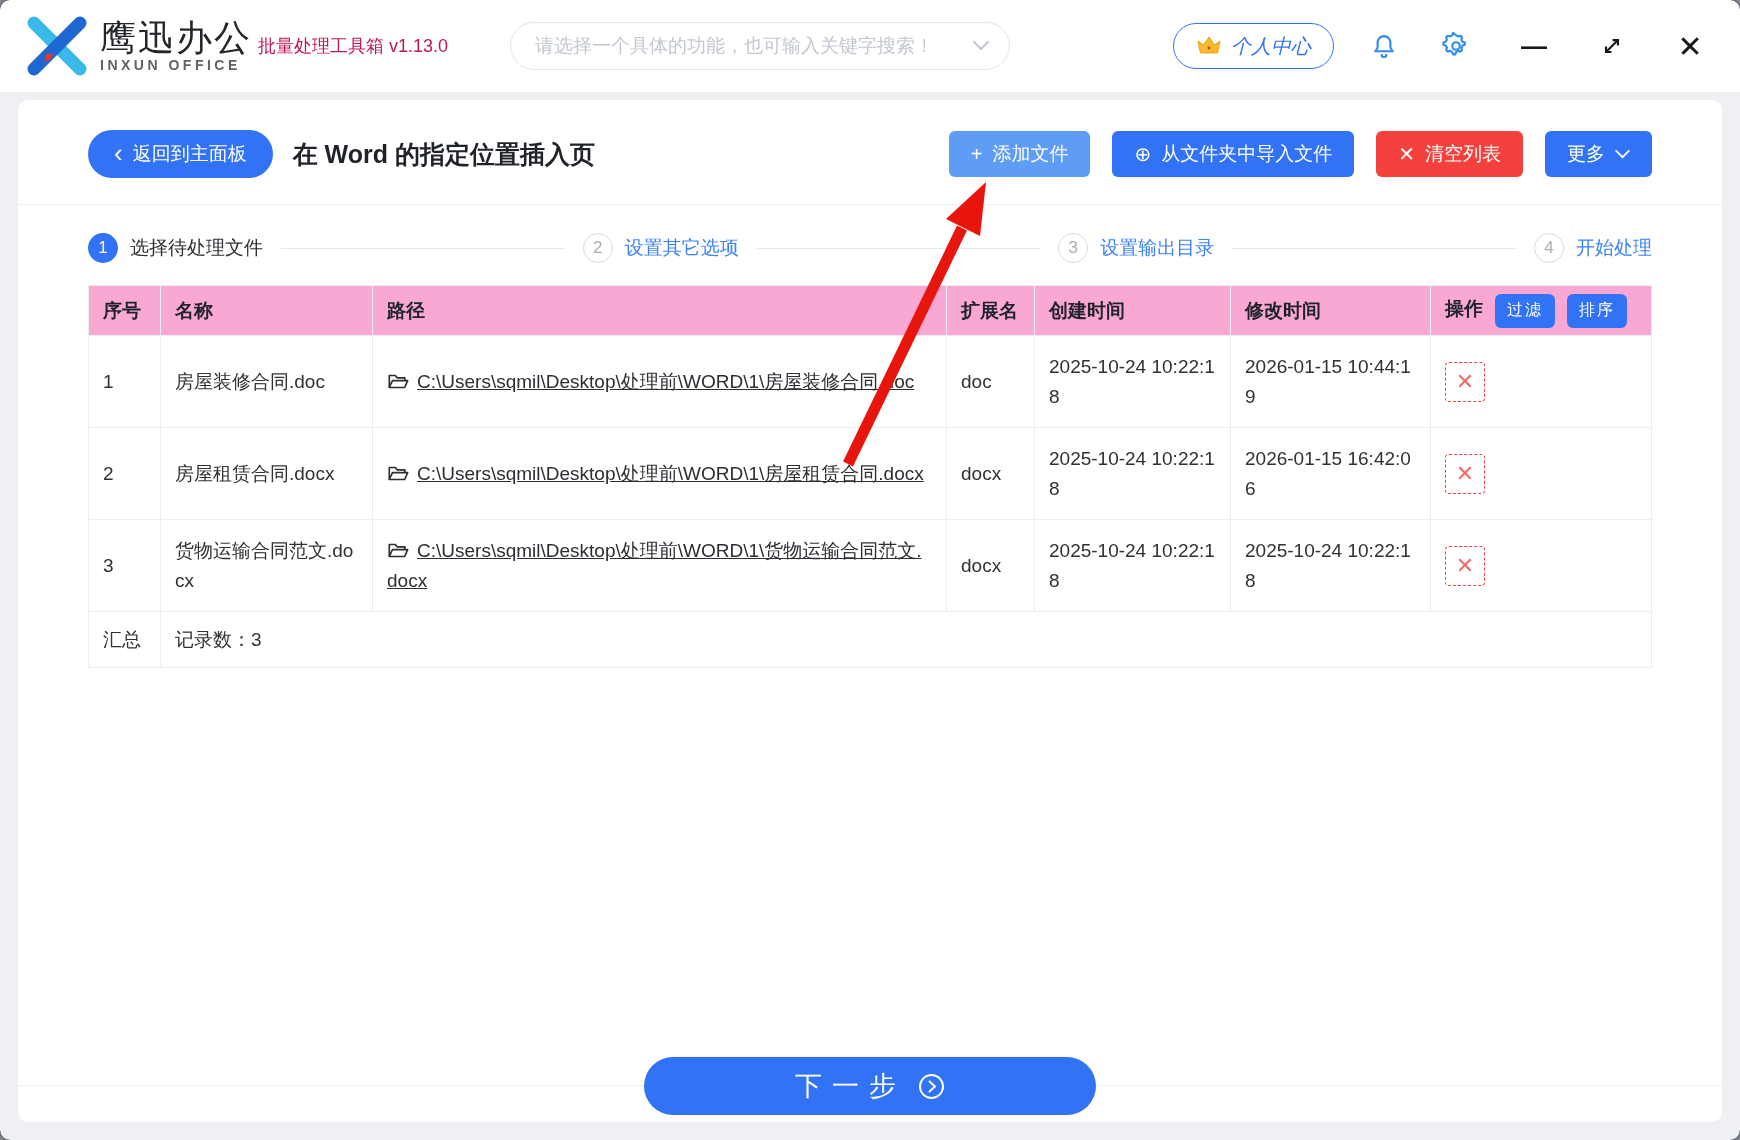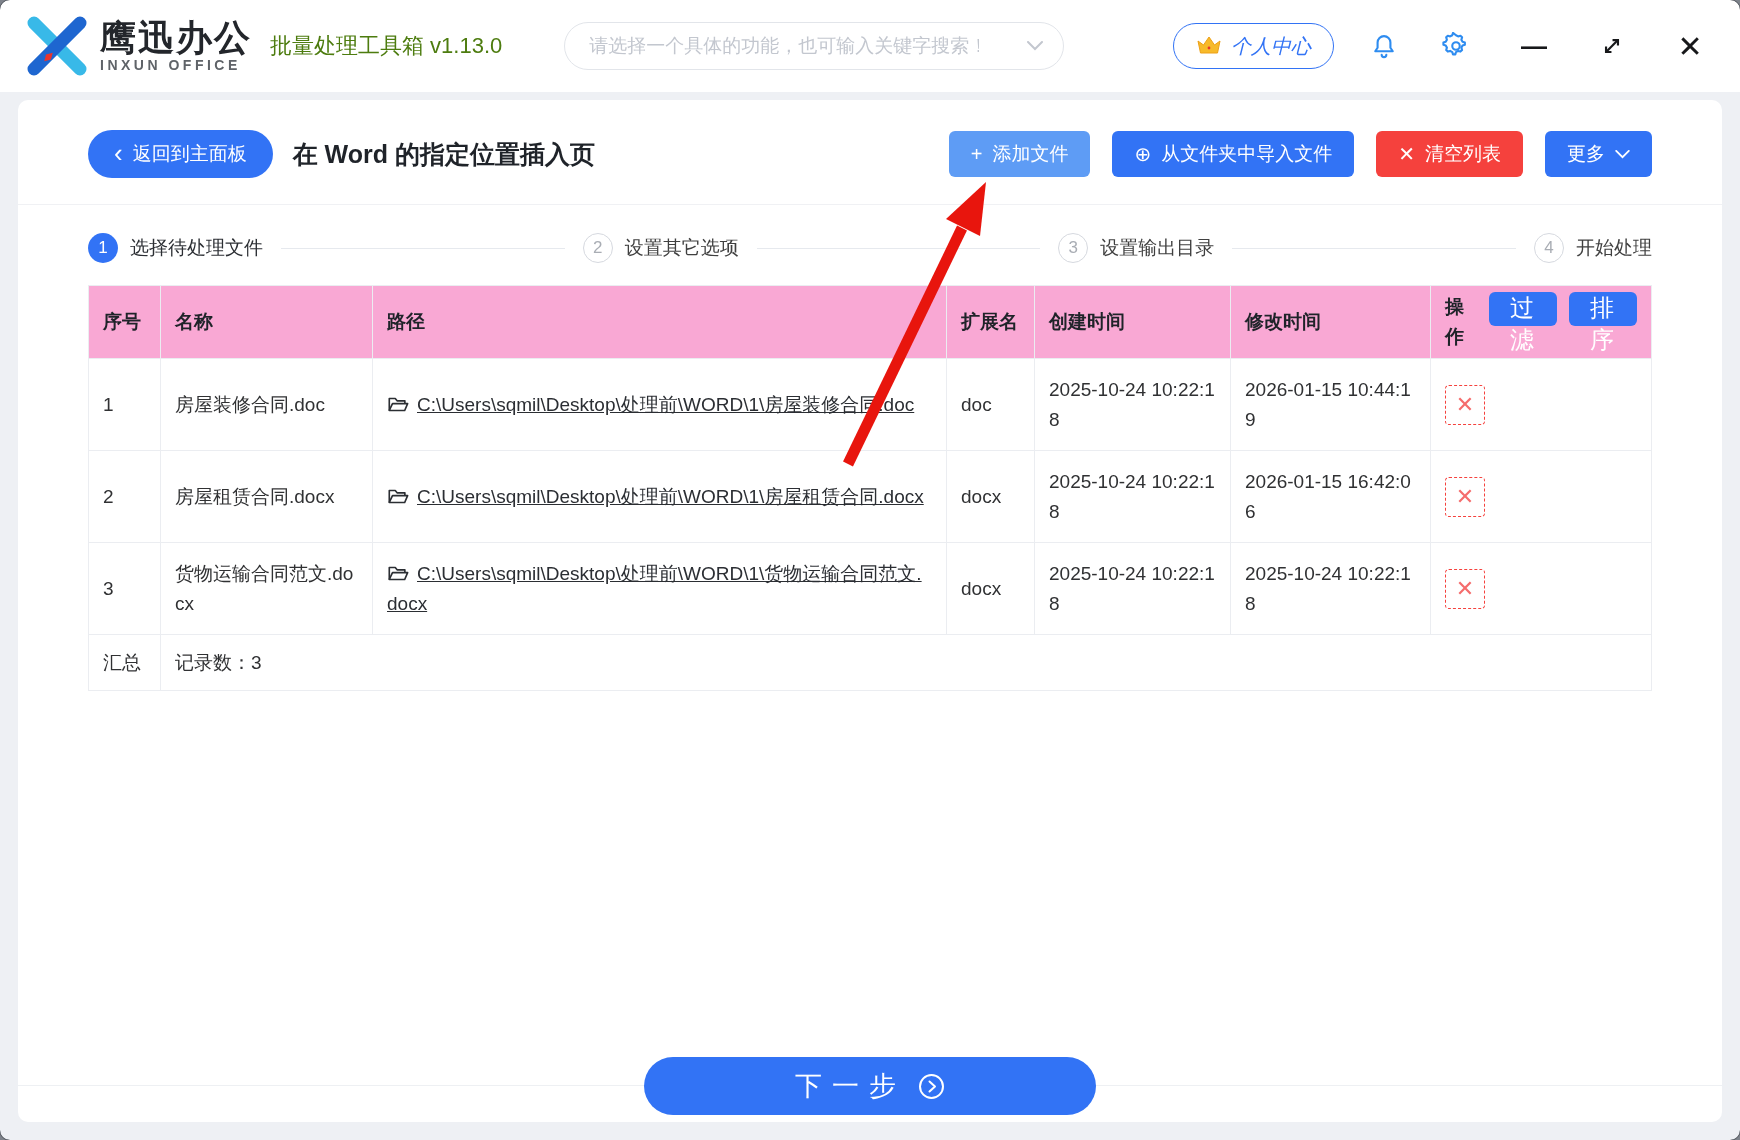--- a/index.html
+++ b/index.html
@@ -20,23 +20,23 @@
   }
   
   .topbar {
     height:92px; background:#ffffff; flex:0 0 92px;
     display:flex; align-items:center;
     padding:0 28px 0 24px;
   }
   .brand { display:flex; align-items:center; }
   .logo { width:66px; height:66px; flex:0 0 66px; }
   .brand-text { margin-left:10px; }
-  .brand-cn { font-size:36px; font-weight:bold; color:#23262b; letter-spacing:2px; line-height:38px;}
+  .brand-cn { font-size:36px; font-weight:normal; color:#23262b; letter-spacing:2px; line-height:38px;}
   .brand-en { font-size:14px; font-weight:bold; color:#5f6368; letter-spacing:3.5px; line-height:16px;}
-  .toolbox-title { margin-left:18px; font-size:22px; color:#4d7c0f; }
+  .toolbox-title { margin-left:6px; font-size:18px; color:#be185d; }
   .search-select {
     margin-left:62px; width:500px; height:48px;
     border:1px solid #e2e5ea; border-radius:24px;
     display:flex; align-items:center; padding:0 20px 0 24px;
     background:#fff; cursor:pointer;gap:48px;
   }
   .search-placeholder { font-size:19px; color:#c3c7cf; flex:1; white-space:nowrap; overflow:hidden; }
   .topbar-right { margin-left:auto; display:flex; align-items:center; }
   .personal-center {
     height:46px; border:1px solid #3273f5; border-radius:23px;
@@ -84,39 +84,39 @@
   .step { display:flex; align-items:center; gap:12px; }
   .step-circle {
     width:30px; height:30px; border-radius:50%;
     display:flex; align-items:center; justify-content:center;
     font-size:17px;
   }
   .step.active .step-circle { background:#3273f5; color:#fff; }
   .step:not(.active) .step-circle { background:#fff; border:1px solid #d6d9df; color:#a9adb4; }
   .step-label { font-size:19px; }
   .step.active .step-label { color:#2b2e33; }
-  .step:not(.active) .step-label { color:#404040;font-family:Liberation Serif, serif; }
+  .step:not(.active) .step-label { color:#3b82f6;font-family:Liberation Serif, serif; }
   .step-line { flex:1; height:1px; background:#e6e9ee; margin:0 18px; }
   
   .file-table {
     margin:22px 70px 0; border-collapse:collapse; table-layout:fixed;
     width:calc(100% - 140px); font-size:19px;
   }
   .file-table th, .file-table td {
     border:1px solid #ebedf1; padding:10px 14px; text-align:left;
     vertical-align:middle; word-break:break-all; line-height:30px;
   }
   .file-table thead th {
     background:#f9a8d4; font-weight:bold; color:#1f2329; height:50px; padding:6px 14px;margin-left:32px;
   }
   .file-table tbody td { height:92px; color:#303133; background:#fff; }
   .ops-head { display:flex; gap:12px; }
   .mini-btn {
     height:34px; padding:0 12px; border:none; border-radius:6px;
-    background:#3273f5; color:#fff; font-size:24px; cursor:pointer; font-family:inherit;
+    background:#3273f5; color:#fff; font-size:16px; cursor:pointer; font-family:inherit;
     letter-spacing:2px;
   }
   .path-link { color:#2b2e33; text-decoration:underline; cursor:pointer; }
   .folder-ic { display:inline-block; vertical-align:-3px; margin-right:8px; }
   .del-btn {
     width:40px; height:40px; background:#fff;
     border:1px dashed #f5413d; border-radius:4px;
     color:#f56c6c; font-size:22px; cursor:pointer; font-family:inherit;
     display:flex; align-items:center; justify-content:center;
   }

